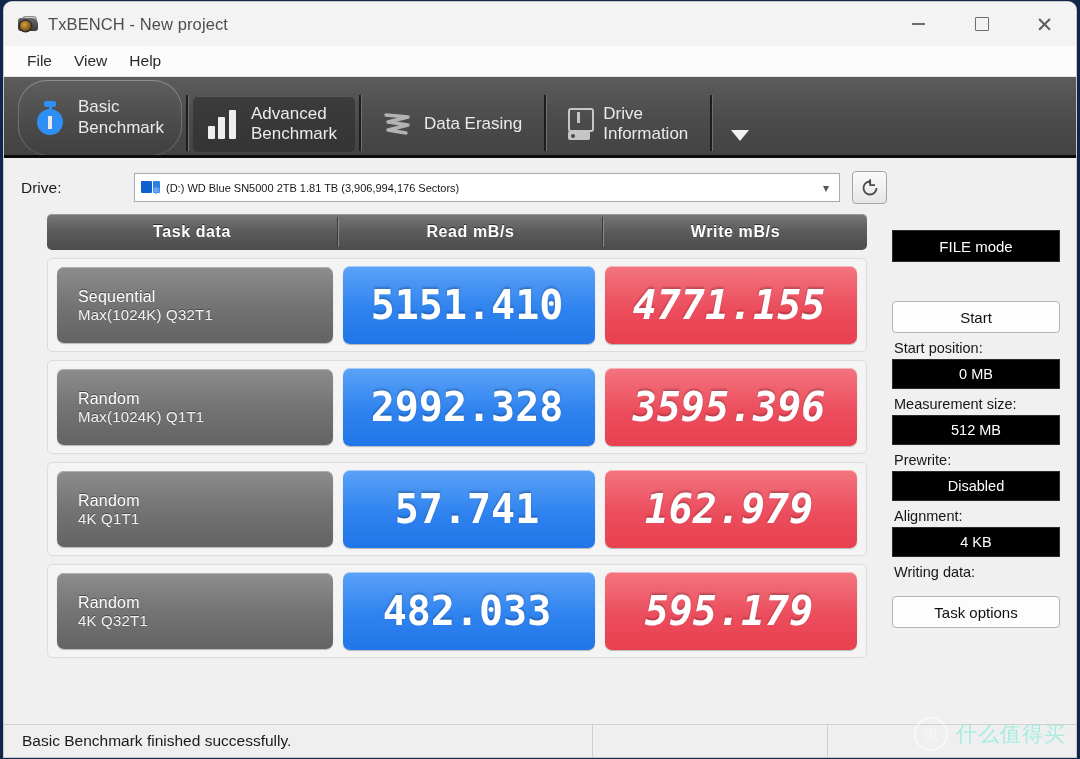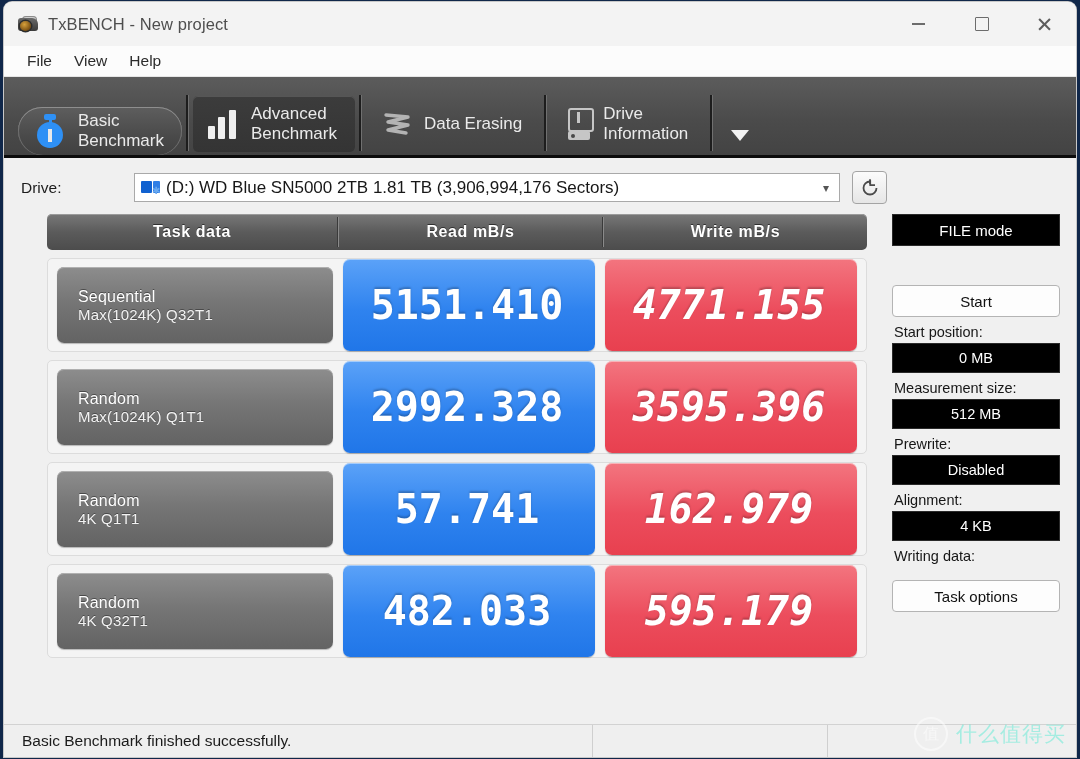--- a/index.html
+++ b/index.html
@@ -114,21 +114,21 @@
     gap: 11px;
     padding: 0 18px 0 15px;
     border-radius: 7px 7px 0 0;
     position: relative;
     color: #e9e9e9;
     margin-bottom: 0;
   }
   .tab.active {
     background: linear-gradient(#5e5e5e, #4a4a4a 60%, #404040);
     box-shadow: inset 0 1px 0 #8e8e8e, inset 1px 0 0 #6f6f6f, inset -1px 0 0 #6f6f6f;
-    height: 48px;
+    height: 75px;
     border-radius: 29px;
   }
   .tab.flat {
     background: linear-gradient(#3c3c3c, #343434);
     box-shadow: inset 0 1px 0 #565656;
     height: 56px;
     margin-bottom: 3px;
     border-radius: 5px;
   }
   .tab-label {
@@ -230,21 +230,21 @@
     align-items: center;
     padding: 0 0 0 6px;
     box-sizing: border-box;
   }
   .drive-icon {
     width: 19px; height: 15px; position: relative; flex:none; margin-right: 6px;
   }
   .drive-icon .di-a { position:absolute; left:0; top:1px; width:11px; height:12px; background:#1061d0; border-radius:1px; }
   .drive-icon .di-b { position:absolute; left:12px; top:1px; width:7px; height:12px; background:#2f7ee5; border-radius:1px; }
   .drive-icon .di-star { position:absolute; left:11px; top:6px; width:9px; height:9px; color:#6aa9ef; font-size:10px; line-height:9px; }
-  .drive-text { font-size: 17px; color: #171717; flex: 1; white-space: nowrap; overflow: hidden; }
+  .drive-text { font-size: 11px; color: #171717; flex: 1; white-space: nowrap; overflow: hidden; }
   .combo-caret {
     width: 26px; display:flex; align-items:center; justify-content:center;
     color:#555; font-size: 12px; flex:none;
   }
   .refresh-btn {
     width: 33px; height: 31px;
     margin-left: 12px;
     border: 1px solid #a4a4a4;
     border-radius: 4px;
     background: linear-gradient(#fbfbfb,#e6e6e6);
@@ -304,21 +304,21 @@
   .task-line1 {
     color: #ffffff; font-size: 16px; font-weight: normal;
     text-shadow: 0 -1px 0 #4a4a4a; letter-spacing: .2px;
   }
   .task-line2 {
     color: #f2f2f2; font-size: 15px;
     text-shadow: 0 -1px 0 #4a4a4a; letter-spacing: .2px;
   }
   .val-cell {
     flex: 1;
-    height: 92px;
+    height: 78px;
     margin-left: 10px;
     border-radius: 7px;
     display: flex;
     align-items: center;
     justify-content: center;
     font-family: "DejaVu Sans Mono", monospace;
     font-size: 40px;
     font-weight: bold;
     color: #ffffff;
     letter-spacing: 0px;
@@ -337,21 +337,21 @@
     display: flex;
     flex-direction: column;
   }
   .mode-btn {
     height: 30px;
     background: #000;
     color: #fff;
     font-size: 15px;
     display: flex; align-items: center; justify-content: center;
     border: 1px solid #2a2a2a;
-    margin-top: 0px;
+    margin-top: 16px;
   }
   .white-btn {
     height: 30px;
     background: #fdfdfd;
     border: 1px solid #b4b4b4;
     border-radius: 4px;
     color: #101010;
     font-size: 15px;
     display: flex; align-items: center; justify-content: center;
   }

